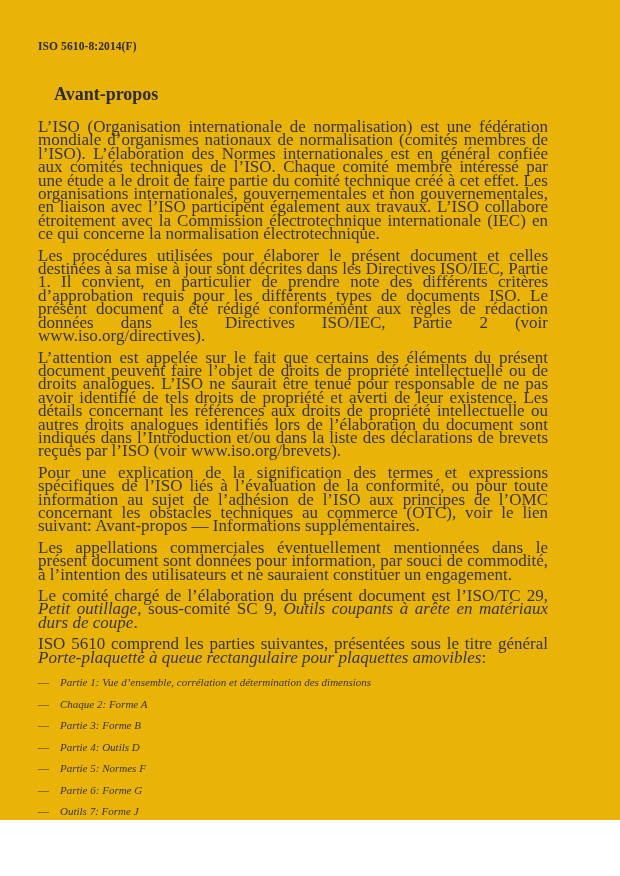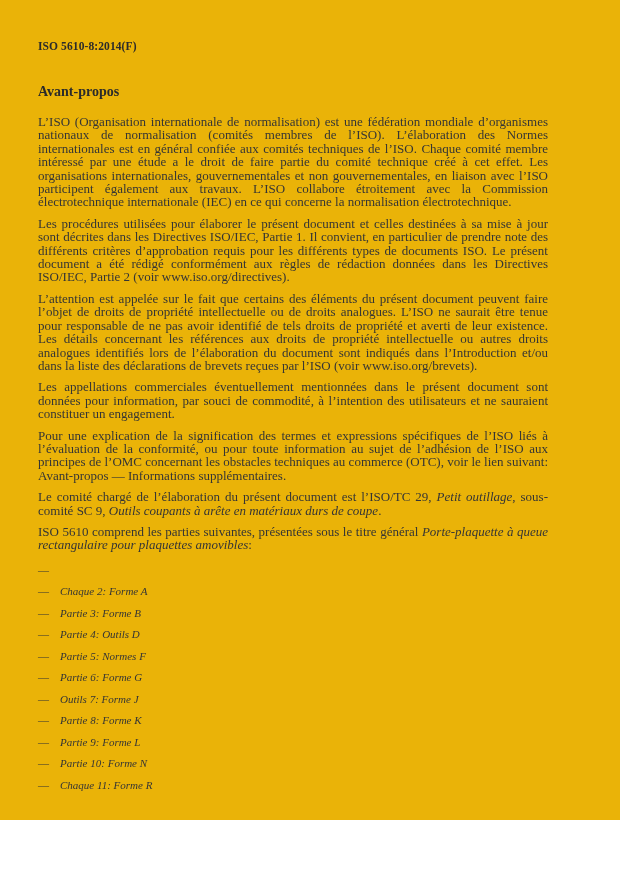--- a/index.html
+++ b/index.html
@@ -29,28 +29,28 @@
     color: #2b2b2b;
     letter-spacing: 0.1px;
   }
   .content {
     position: absolute;
     top: 84px;
     left: 38px;
     width: 510px;
   }
   .title {
-    margin: 0 0 15px 0;
-    font-size: 14px;
+    margin: 0 0 15px 16px;
+    font-size: 18px;
     font-weight: bold;
     color: #2b2b2b;
   }
   .body-text p.para {
     margin: 0 0 8px 0;
-    font-size: 13px;
+    font-size: 17px;
     line-height: 13.4px;
     text-align: justify;
     text-justify: inter-word;
     hyphens: none;
   }
   .parts {
     margin-top: 12px;
   }
   .part-item {
     display: flex;
@@ -86,29 +86,30 @@
     <span class="doc-ref">ISO 5610-8:2014(F)</span>
   </header>
 
   <main class="content">
     <h1 class="title">Avant-propos</h1>
 
     <section class="body-text">
         <p class="para"><span>L’ISO (Organisation internationale de normalisation) est une fédération mondiale d’organismes nationaux de normalisation (comités membres de l’ISO). L’élaboration des Normes internationales est en général confiée aux comités techniques de l’ISO. Chaque comité membre intéressé par une étude a le droit de faire partie du comité technique créé à cet effet. Les organisations internationales, gouvernementales et non gouvernementales, en liaison avec l’ISO participent également aux travaux. L’ISO collabore étroitement avec la Commission électrotechnique internationale (IEC) en ce qui concerne la normalisation électrotechnique.</span></p>
         <p class="para"><span>Les procédures utilisées pour élaborer le présent document et celles destinées à sa mise à jour sont décrites dans les Directives ISO/IEC, Partie 1. Il convient, en particulier de prendre note des différents critères d’approbation requis pour les différents types de documents ISO. Le présent document a été rédigé conformément aux règles de rédaction données dans les Directives ISO/IEC, Partie 2 (voir www.iso.org/directives).</span></p>
         <p class="para"><span>L’attention est appelée sur le fait que certains des éléments du présent document peuvent faire l’objet de droits de propriété intellectuelle ou de droits analogues. L’ISO ne saurait être tenue pour responsable de ne pas avoir identifié de tels droits de propriété et averti de leur existence. Les détails concernant les références aux droits de propriété intellectuelle ou autres droits analogues identifiés lors de l’élaboration du document sont indiqués dans l’Introduction et/ou dans la liste des déclarations de brevets reçues par l’ISO (voir www.iso.org/brevets).</span></p>
+        <p class="para"><span>Pour une explication de la signification des termes et expressions spécifiques de l’ISO liés à l’évaluation de la conformité, ou pour toute information au sujet de l’adhésion de l’ISO aux principes de l’OMC concernant les obstacles techniques au commerce (OTC), voir le lien suivant: Avant-propos — Informations supplémentaires.</span></p>
         <p class="para"><span>Les appellations commerciales éventuellement mentionnées dans le présent document sont données pour information, par souci de commodité, à l’intention des utilisateurs et ne sauraient constituer un engagement.</span></p>
-        <p class="para"><span>Pour une explication de la signification des termes et expressions spécifiques de l’ISO liés à l’évaluation de la conformité, ou pour toute information au sujet de l’adhésion de l’ISO aux principes de l’OMC concernant les obstacles techniques au commerce (OTC), voir le lien suivant: Avant-propos — Informations supplémentaires.</span></p>
         <p class="para"><span>Le comité chargé de l’élaboration du présent document est l’ISO/TC 29, </span><i>Petit outillage</i><span>, sous-comité SC 9, </span><i>Outils coupants à arête en matériaux durs de coupe</i><span>.</span></p>
         <p class="para"><span>ISO 5610 comprend les parties suivantes, présentées sous le titre général </span><i>Porte-plaquette à queue rectangulaire pour plaquettes amovibles</i><span>:</span></p>
       </section>
 
     <section class="parts">
         <div class="part-item">
           <span class="dash">—</span>
+          <span class="part-text">Partie 1: Vue d’ensemble, corrélation et détermination des dimensions</span>
         </div>
         <div class="part-item">
           <span class="dash">—</span>
           <span class="part-text">Chaque 2: Forme A</span>
         </div>
         <div class="part-item">
           <span class="dash">—</span>
           <span class="part-text">Partie 3: Forme B</span>
         </div>
         <div class="part-item">

